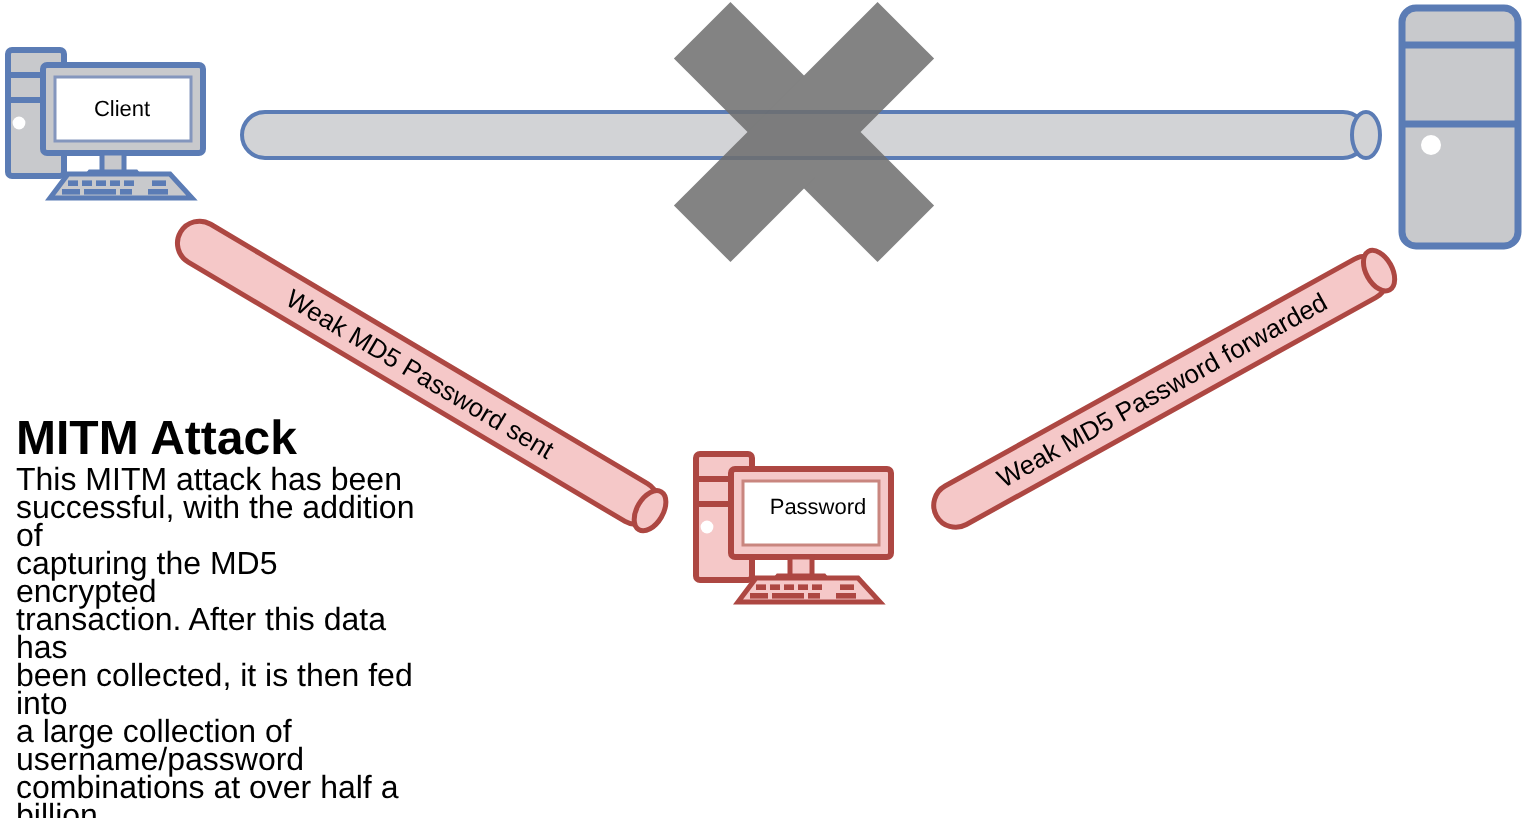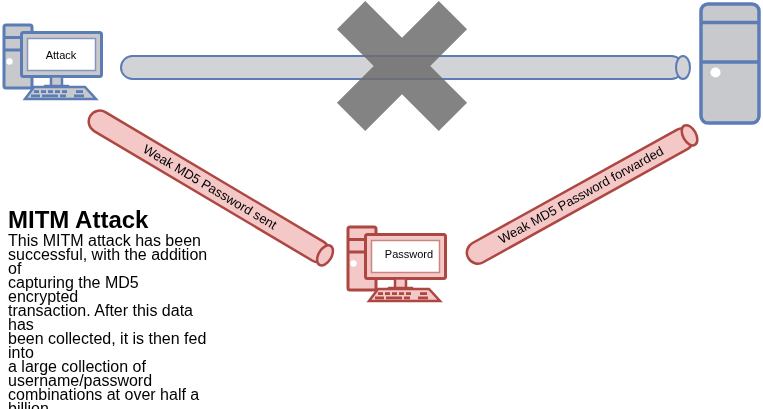--- a/index.html
+++ b/index.html
@@ -102,21 +102,21 @@
     <use href="#pc-shape" xlink:href="#pc-shape" class="pc-red" transform="translate(344,202)"></use>
 
     <g>
       <rect x="701" y="4" width="58" height="119" rx="7" style="fill:var(--gray-fill);stroke:var(--blue-stroke)" stroke-width="3.5"></rect>
       <line x1="701" y1="22.5" x2="759" y2="22.5" style="stroke:var(--blue-stroke)" stroke-width="3.5"></line>
       <line x1="701" y1="62" x2="759" y2="62" style="stroke:var(--blue-stroke)" stroke-width="3.5"></line>
       <circle cx="715.5" cy="72.5" r="5" style="fill:#ffffff"></circle>
     </g>
   </svg>
 
-  <div class="overlay-label" id="client-label">Attack</div>
+  <div class="overlay-label" id="client-label">Client</div>
 
   <div class="overlay-label" id="attacker-label">Password</div>
 
   <div class="overlay-label pipe-label" id="sent-label">Weak MD5 Password sent</div>
 
   <div class="overlay-label pipe-label" id="forwarded-label">Weak MD5 Password forwarded</div>
 
   <h1 id="page-title">MITM Attack</h1>
 
   <div id="description-text">This MITM attack has been

